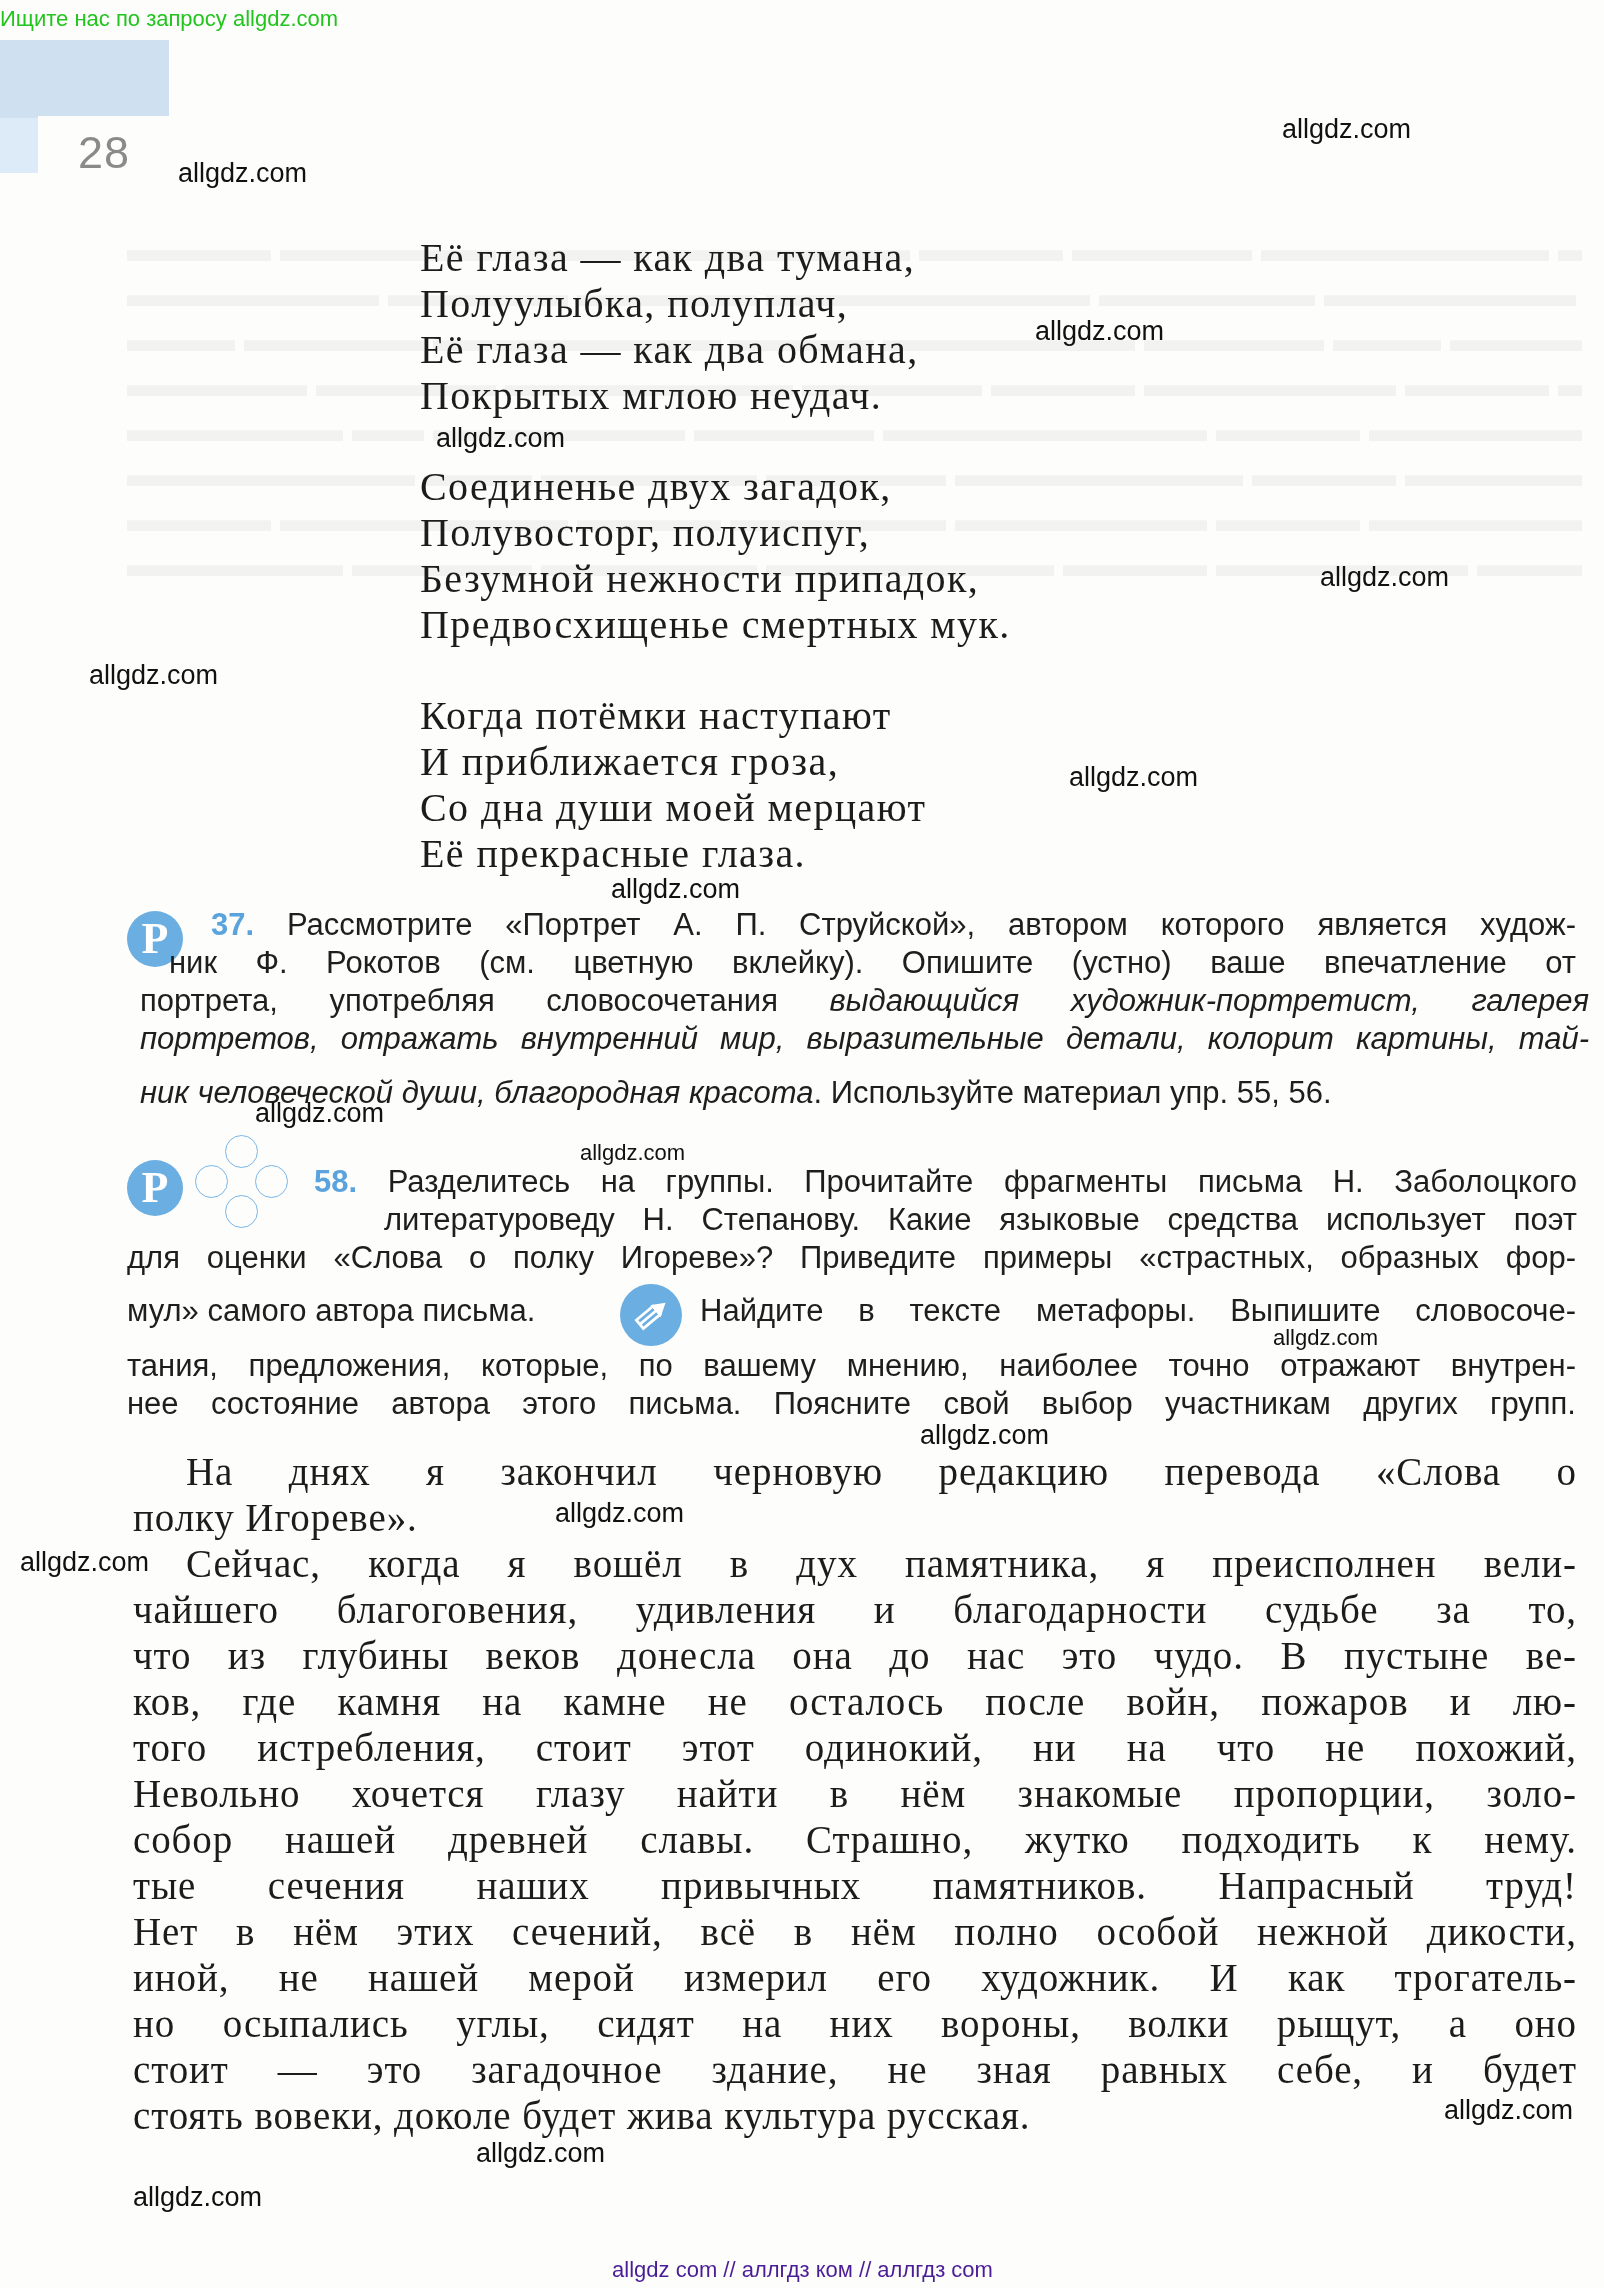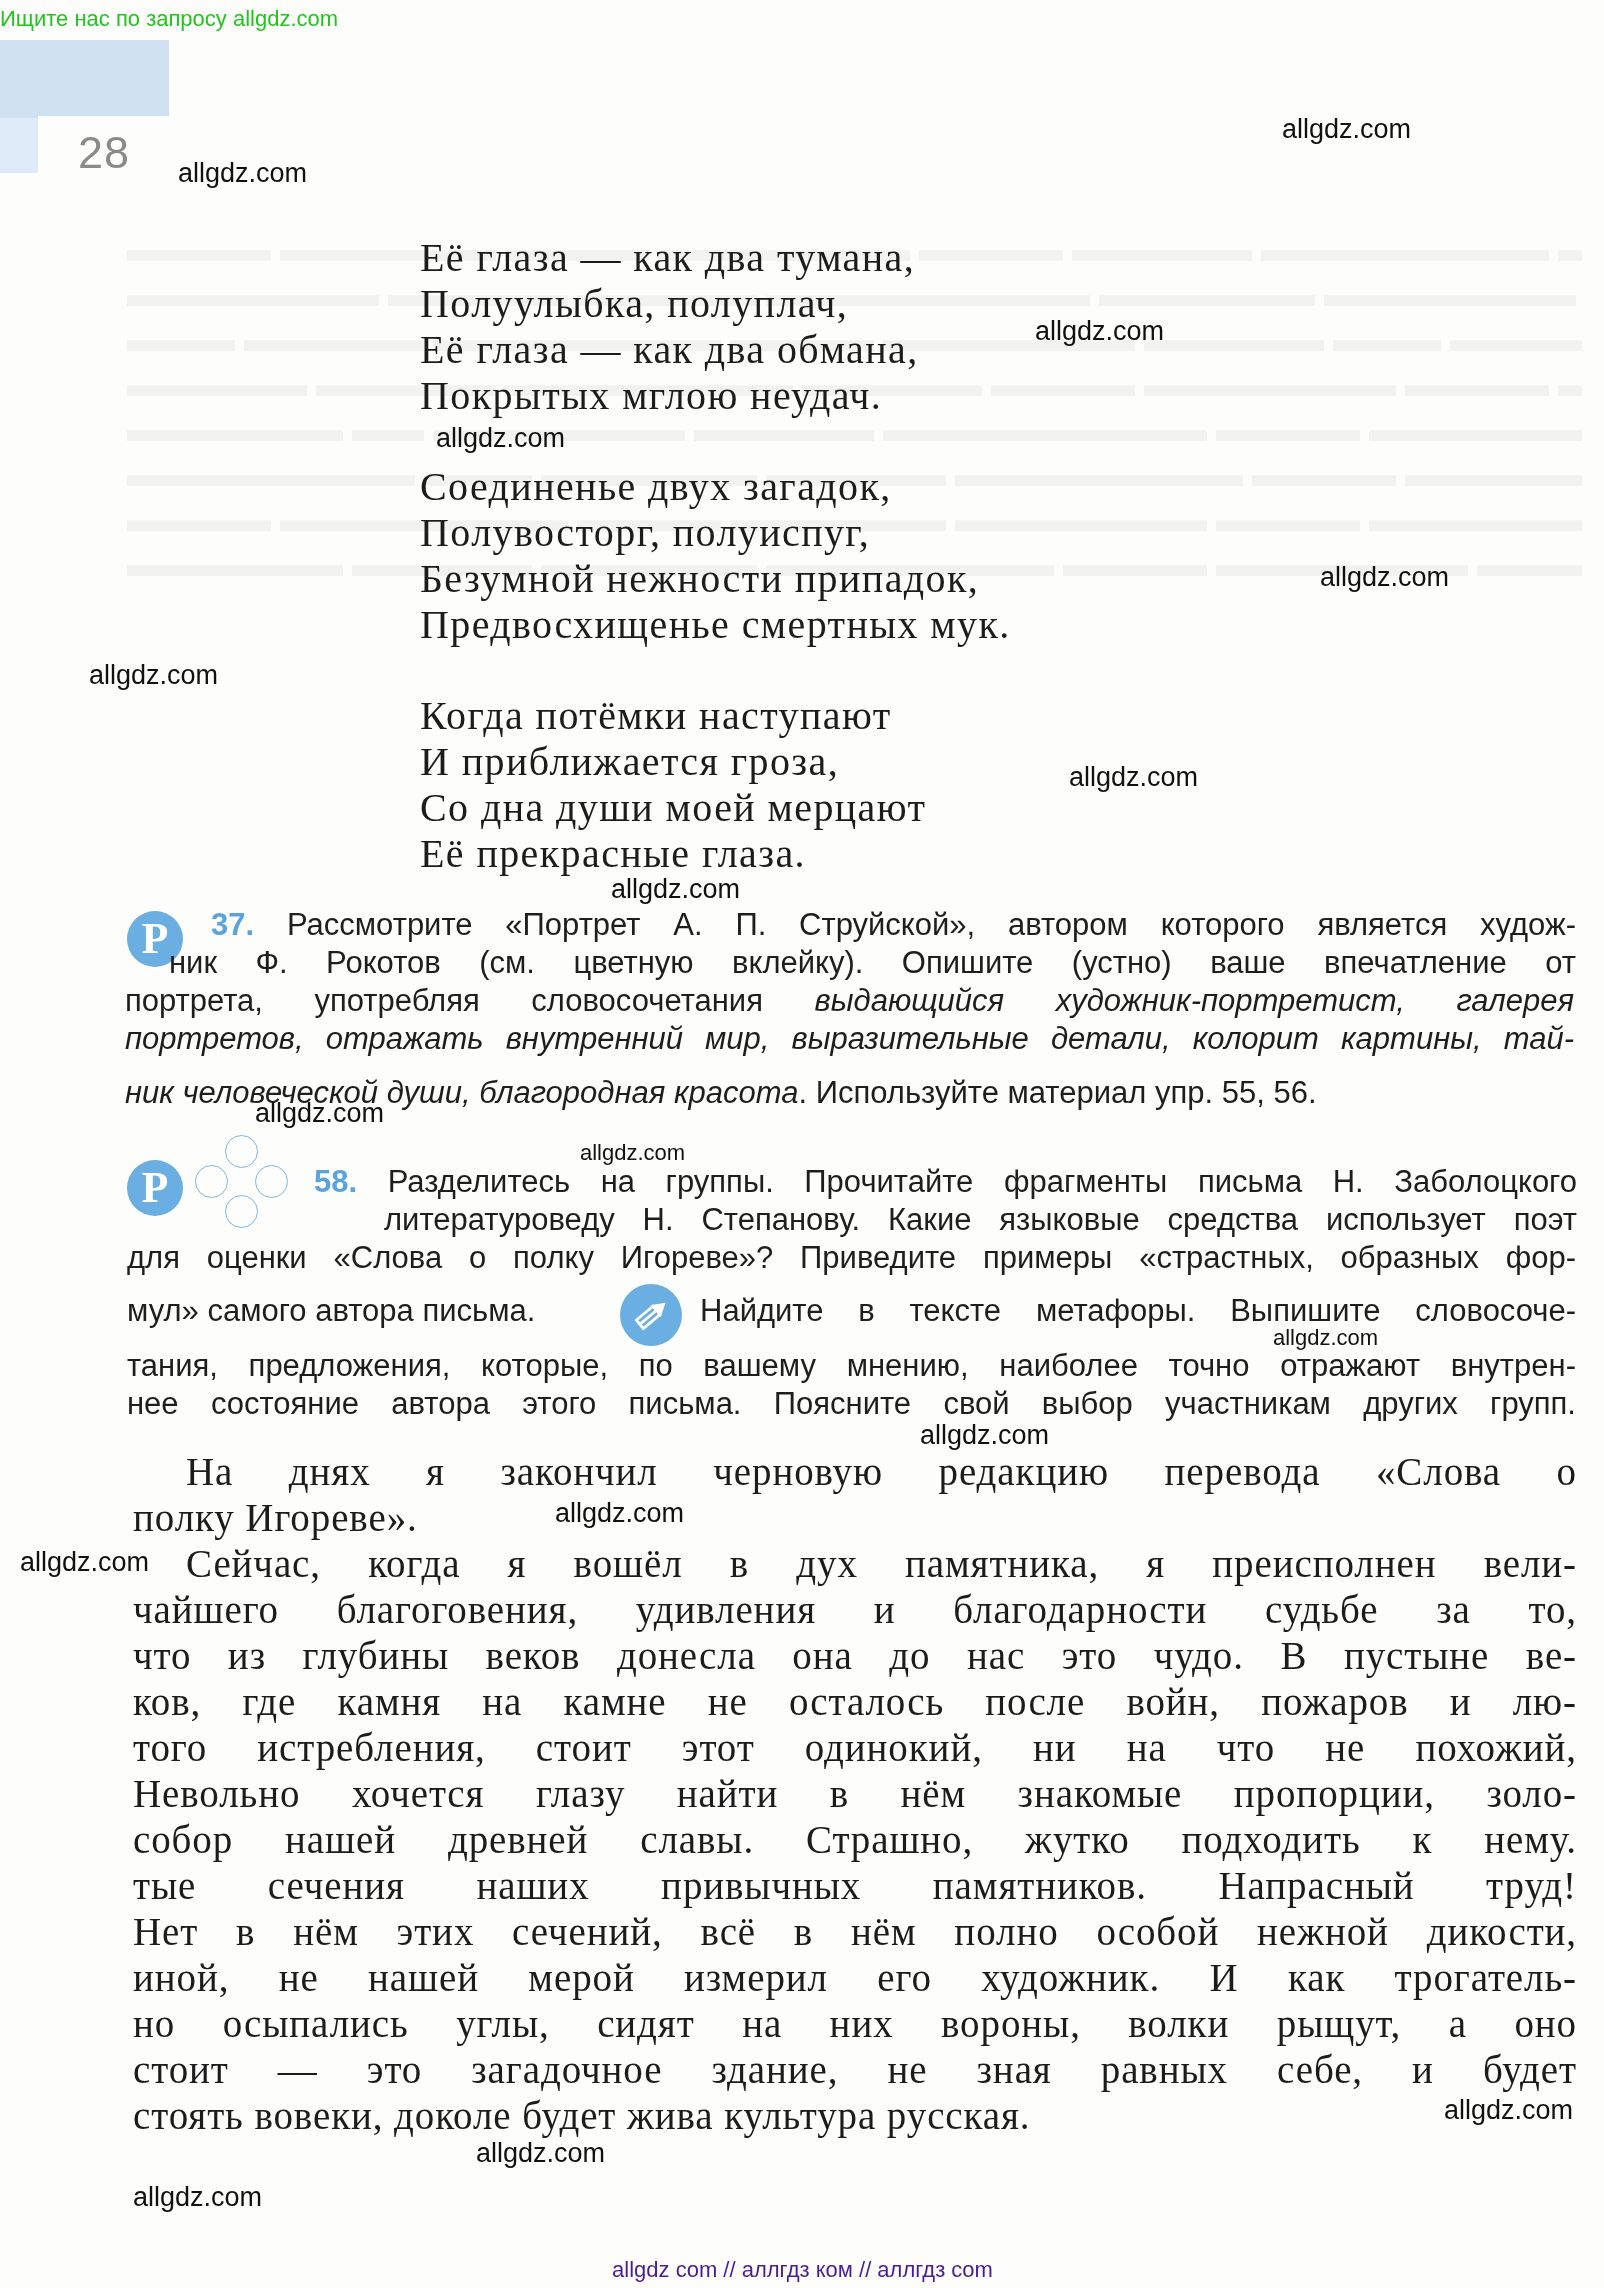--- a/index.html
+++ b/index.html
@@ -99,21 +99,21 @@
     <div class="line">Её прекрасные глаза.</div>
   </div>
 </div>
 
 <div class="abs badge-r" style="left:127px; top:911px;">Р</div>
 <div class="abs ex-block" style="left:169px; top:906px; width:1407px;">
   <span class="ex-line" style="padding-left:42px;"><span class="ex-num">37.</span> <span>Рассмотрите «Портрет А. П. Струйской», автором которого является худож-</span></span>
   <span class="ex-line" style="padding-left:0px;">ник Ф. Рокотов (см. цветную вклейку). Опишите (устно) ваше впечатление от</span>
 </div>
 <div class="abs ex-block" style="left:169px; top:982px; width:1407px;"></div>
-<div class="abs ex-block" style="left:167px; top:982px; width:1407px;">
+<div class="abs ex-block" style="left:182px; top:982px; width:1407px;">
   <span class="ex-line" style="margin-left:-42px;"><span>портрета, употребляя словосочетания </span><i>выдающийся художник-портретист, галерея</i></span>
   <span class="ex-line" style="margin-left:-42px;"><i>портретов, отражать внутренний мир, выразительные детали, колорит картины, тай-</i></span>
   <span class="ex-line last" style="margin-left:-42px;"><i>ник человеческой души, благородная красота</i><span>. Используйте материал упр. 55, 56.</span></span>
 </div>
 
 <div class="abs badge-r" style="left:127px; top:1160px;">Р</div>
 <div class="abs faces" style="left:195px; top:1135px;">
   <div class="face" style="left:30px; top:0px;"></div>
   <div class="face" style="left:0px; top:30px;"></div>
   <div class="face" style="left:60px; top:30px;"></div>

